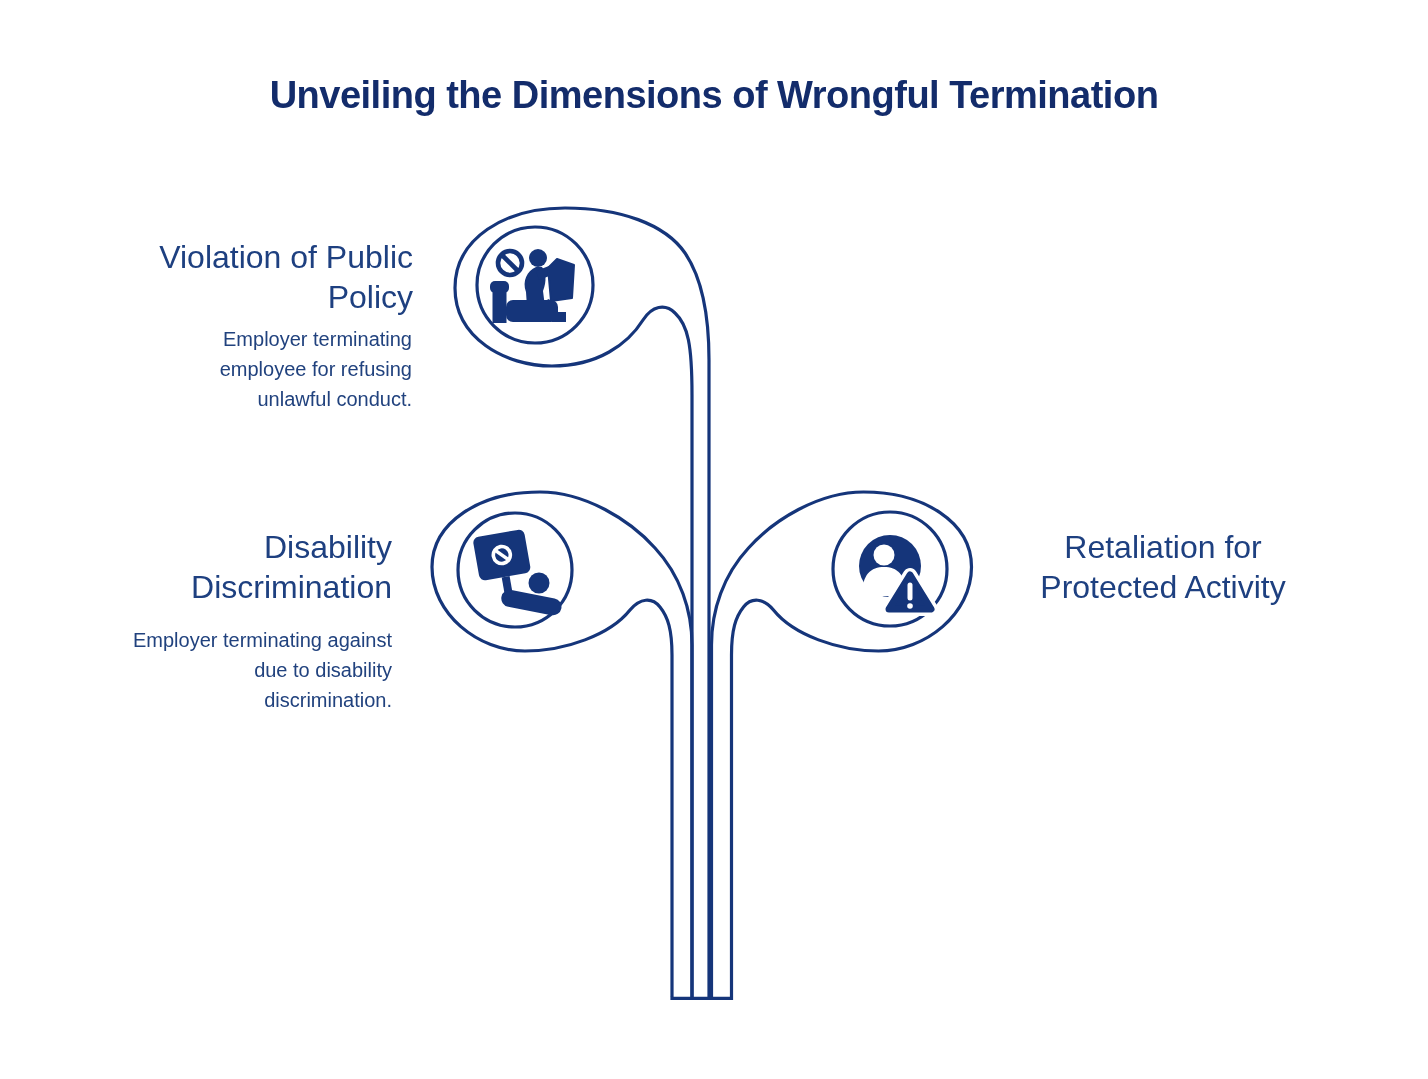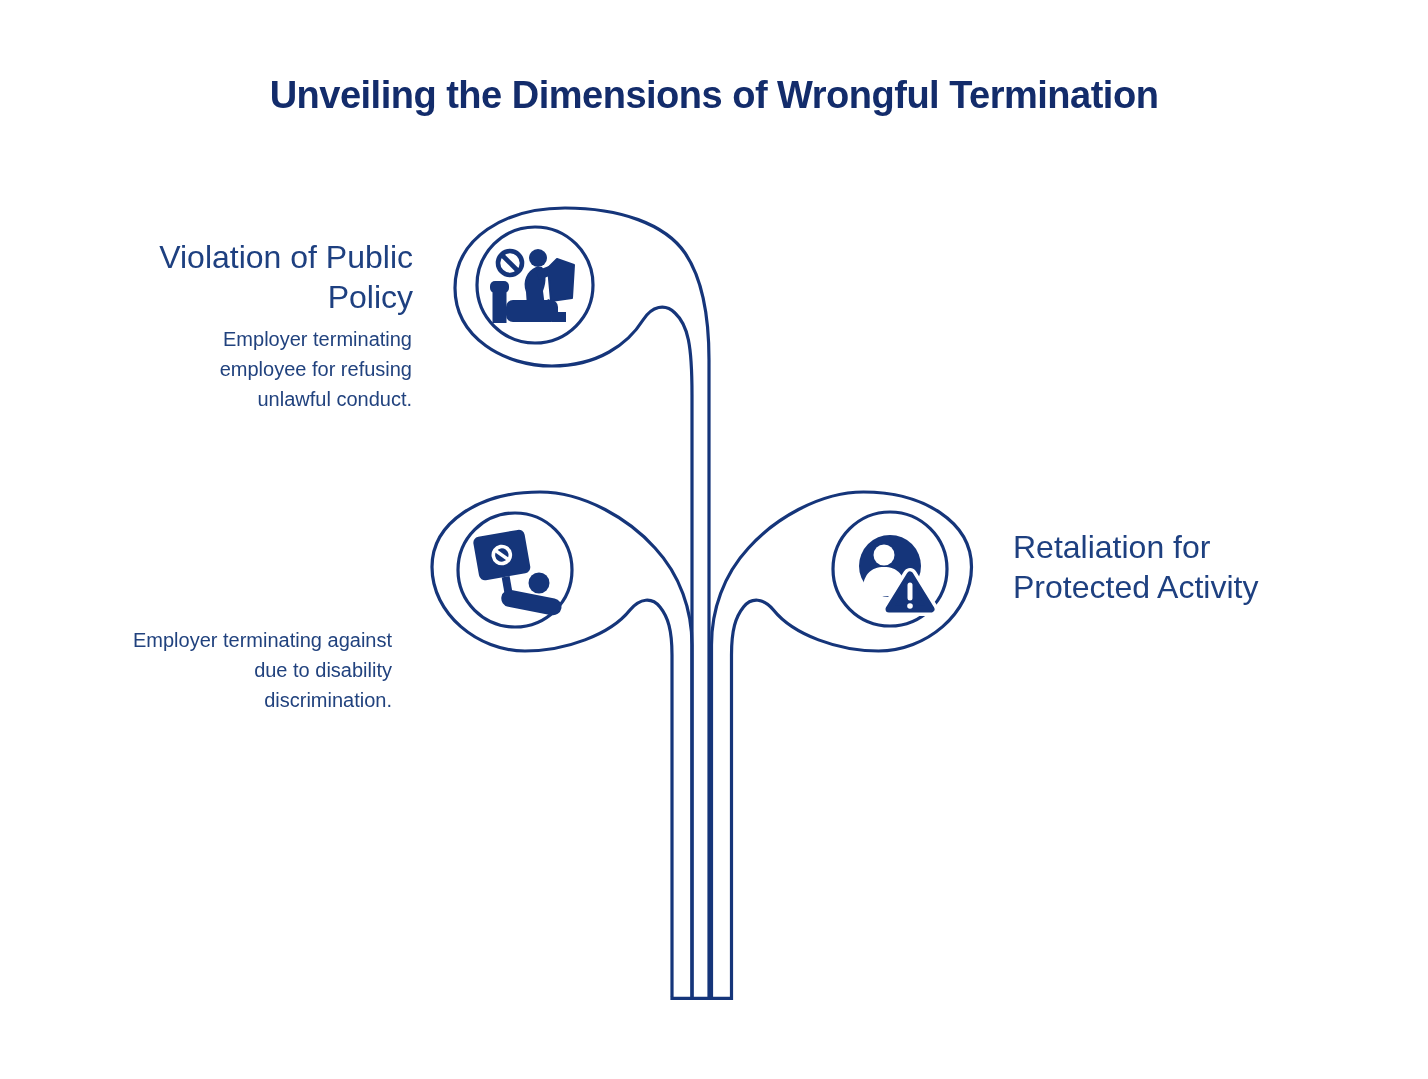--- a/index.html
+++ b/index.html
@@ -18,21 +18,21 @@
   .node-desc{
     position:absolute;font-size:20px;line-height:30px;font-weight:400;color:#21427e;
   }
   .align-right{text-align:right;}
   .align-left{text-align:left;}
   
   .h1b{left:141px;top:237px;width:272px;}
   .d1b{left:167px;top:324px;width:245px;}
   .h2b{left:152px;top:527px;width:240px;}
   .d2b{left:130px;top:625px;width:262px;}
-  .h3b{left:1013px;top:527px;width:300px;}
+  .h3b{left:1013px;top:527px;width:300px;text-align:center;}
   .d3b{left:1013px;top:625px;width:300px;}
 </style>
 </head>
 <body>
 
 <div class="canvas">
 
   <div class="page-title">Unveiling the Dimensions of Wrongful Termination</div>
 
   <svg class="diagram-svg" width="1428" height="1079" viewBox="0 0 1428 1079">
@@ -109,17 +109,18 @@
       <path d="M 910,575 L 931,609 L 889,609 Z" fill="#ffffff" stroke="#ffffff" stroke-width="14" stroke-linejoin="round"></path>
       <path d="M 910,575 L 931,609 L 889,609 Z" fill="#15357a" stroke="#15357a" stroke-width="7" stroke-linejoin="round"></path>
       <line x1="910" y1="585" x2="910" y2="598" stroke="#ffffff" stroke-width="5" stroke-linecap="round"></line>
       <circle cx="910" cy="606" r="2.8" fill="#ffffff"></circle>
     </g>
   </svg>
 
   <div class="node-heading align-right h1b">Violation of Public Policy</div>
   <div class="node-desc align-right d1b">Employer terminating employee for refusing unlawful conduct.</div>
 
+  <div class="node-heading align-right h2b">Disability Discrimination</div>
   <div class="node-desc align-right d2b">Employer terminating against due to disability discrimination.</div>
 
   <div class="node-heading align-left h3b">Retaliation for Protected Activity</div>
 
 </div>
 
 </body></html>

